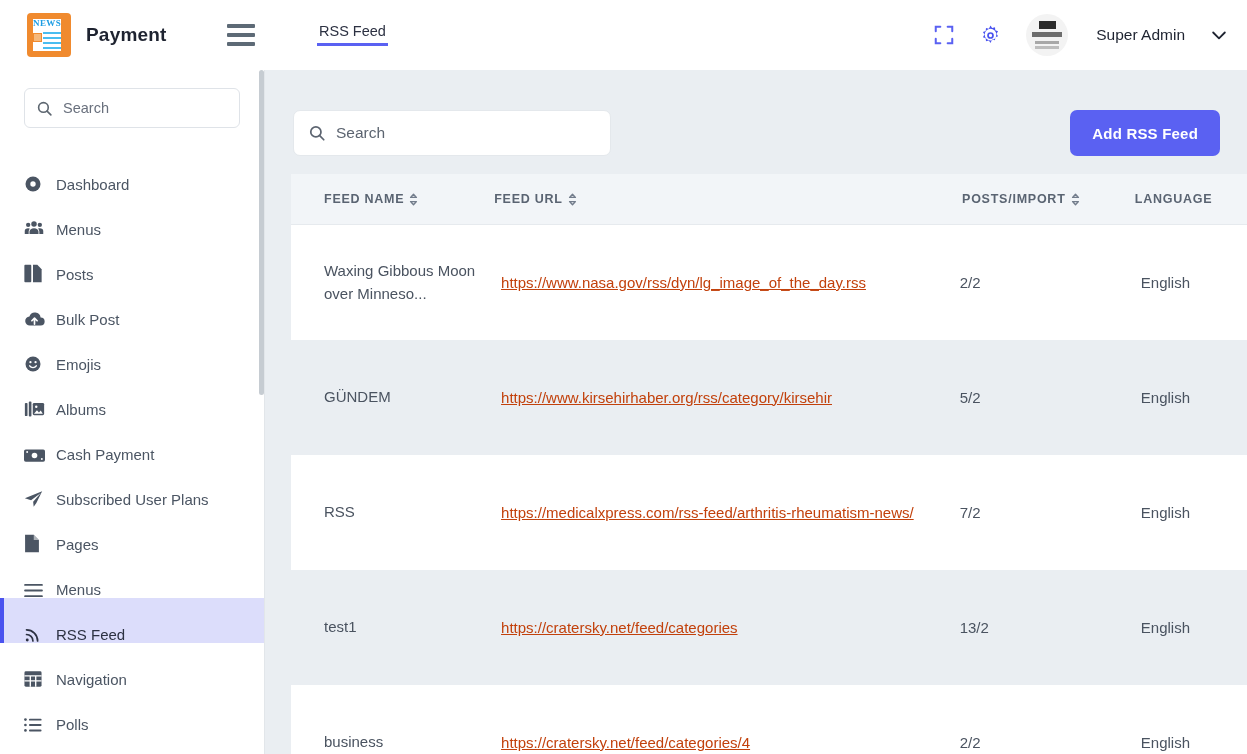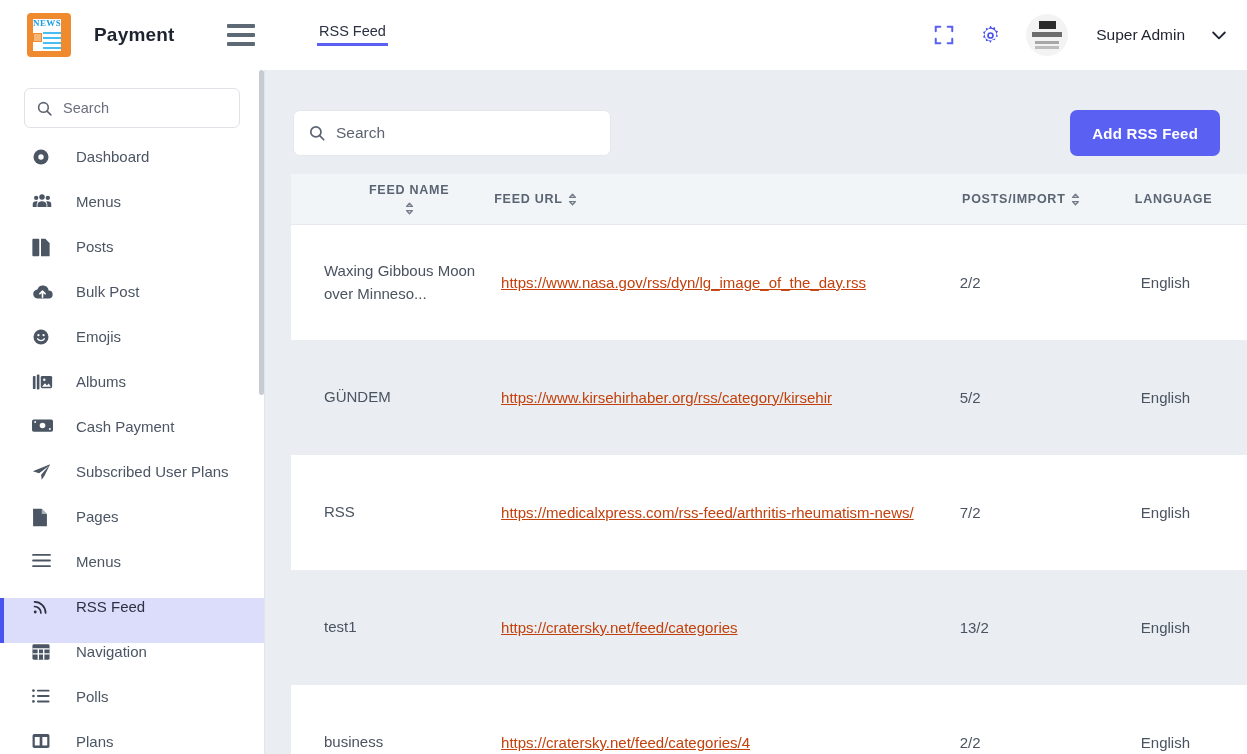--- a/index.html
+++ b/index.html
@@ -11,21 +11,21 @@
   }
 
   
   .topbar {
     position: absolute; top: 0; left: 0;
     width: 1247px; height: 70px;
     background: #ffffff;
     display: flex; align-items: center;
     z-index: 20;
   }
-  .brand { display: flex; align-items: center; width: 265px; padding-left: 24px; gap: 8px; }
+  .brand { display: flex; align-items: center; width: 265px; padding-left: 24px; }
   .logo {
     width: 48px; height: 48px; position: relative; flex: 0 0 auto;
   }
   .logo .book {
     position: absolute; inset: 2px 1px 2px 3px;
     background: #f08a2e; border-radius: 4px;
   }
   .logo .page {
     position: absolute; left: 7px; top: 6px; right: 9px; bottom: 6px;
     background: #ffffff; border: 2px solid #f08a2e; border-radius: 2px;
@@ -96,24 +96,23 @@
   .side-search {
     margin: 18px 24px 0; height: 40px;
     border: 1px solid #dfe3e8; border-radius: 6px;
     display: flex; align-items: center; padding: 0 11px; background: #fff;
     cursor: text;
   }
   .side-search .ph { margin-left: 10px; font-size: 14.5px; color: #69707d; }
 
   .nav { margin-top: 20px; }
   .nav-item {
-    height: 45px; display: flex; align-items: flex-start;
-    padding-left: 32px; cursor: pointer; position: relative;
+    height: 45px; display: flex; align-items: flex-end;
+    padding-left: 24px; cursor: pointer; position: relative;
     color: #515b68;
-    gap: 12px;
   }
   .nav-item .ic { width: 22px; display: flex; align-items: center; justify-content: flex-start; flex: 0 0 22px; }
   .nav-item .lbl { margin-left: 10px; font-size: 15px; color: #4b5563; }
   .nav-item.active { background: #dcddfb; }
   .nav-item.active::before {
     content: ""; position: absolute; left: 0; top: 0; bottom: 0; width: 4px; background: #4a53ef;
   }
   .nav-item.active .lbl { color: #2c3142; }
 
   .side-scrollbar {
@@ -147,21 +146,21 @@
   .table-wrap { position: absolute; top: 104px; left: 26px; width: 956px; }
   .thead {
     background: #f2f5f8; height: 51px;
     display: flex; align-items: center;
     border-bottom: 1px solid #e6eaee;
   }
   .th {
     font-size: 12.5px; font-weight: bold; color: #5a6472;
     letter-spacing: .75px; display: flex; align-items: center; gap: 5px;
   }
-  .c1 { width: 212px; padding-left: 33px; flex-direction: column; }
+  .c1 { width: 212px; padding-left: 33px; }
   .c2 { width: 492px; }
   .c3 { width: 148px; }
   .c4 { width: 150px; padding-left: 32px; }
   .sort { display: inline-flex; flex-direction: column; line-height: 0; color: #737d8c; }
 
   .row {
     display: flex; align-items: center; height: 115px; gap: 16px;
   }
   .row.odd { background: #ffffff; }
   .row.even { background: transparent; }

